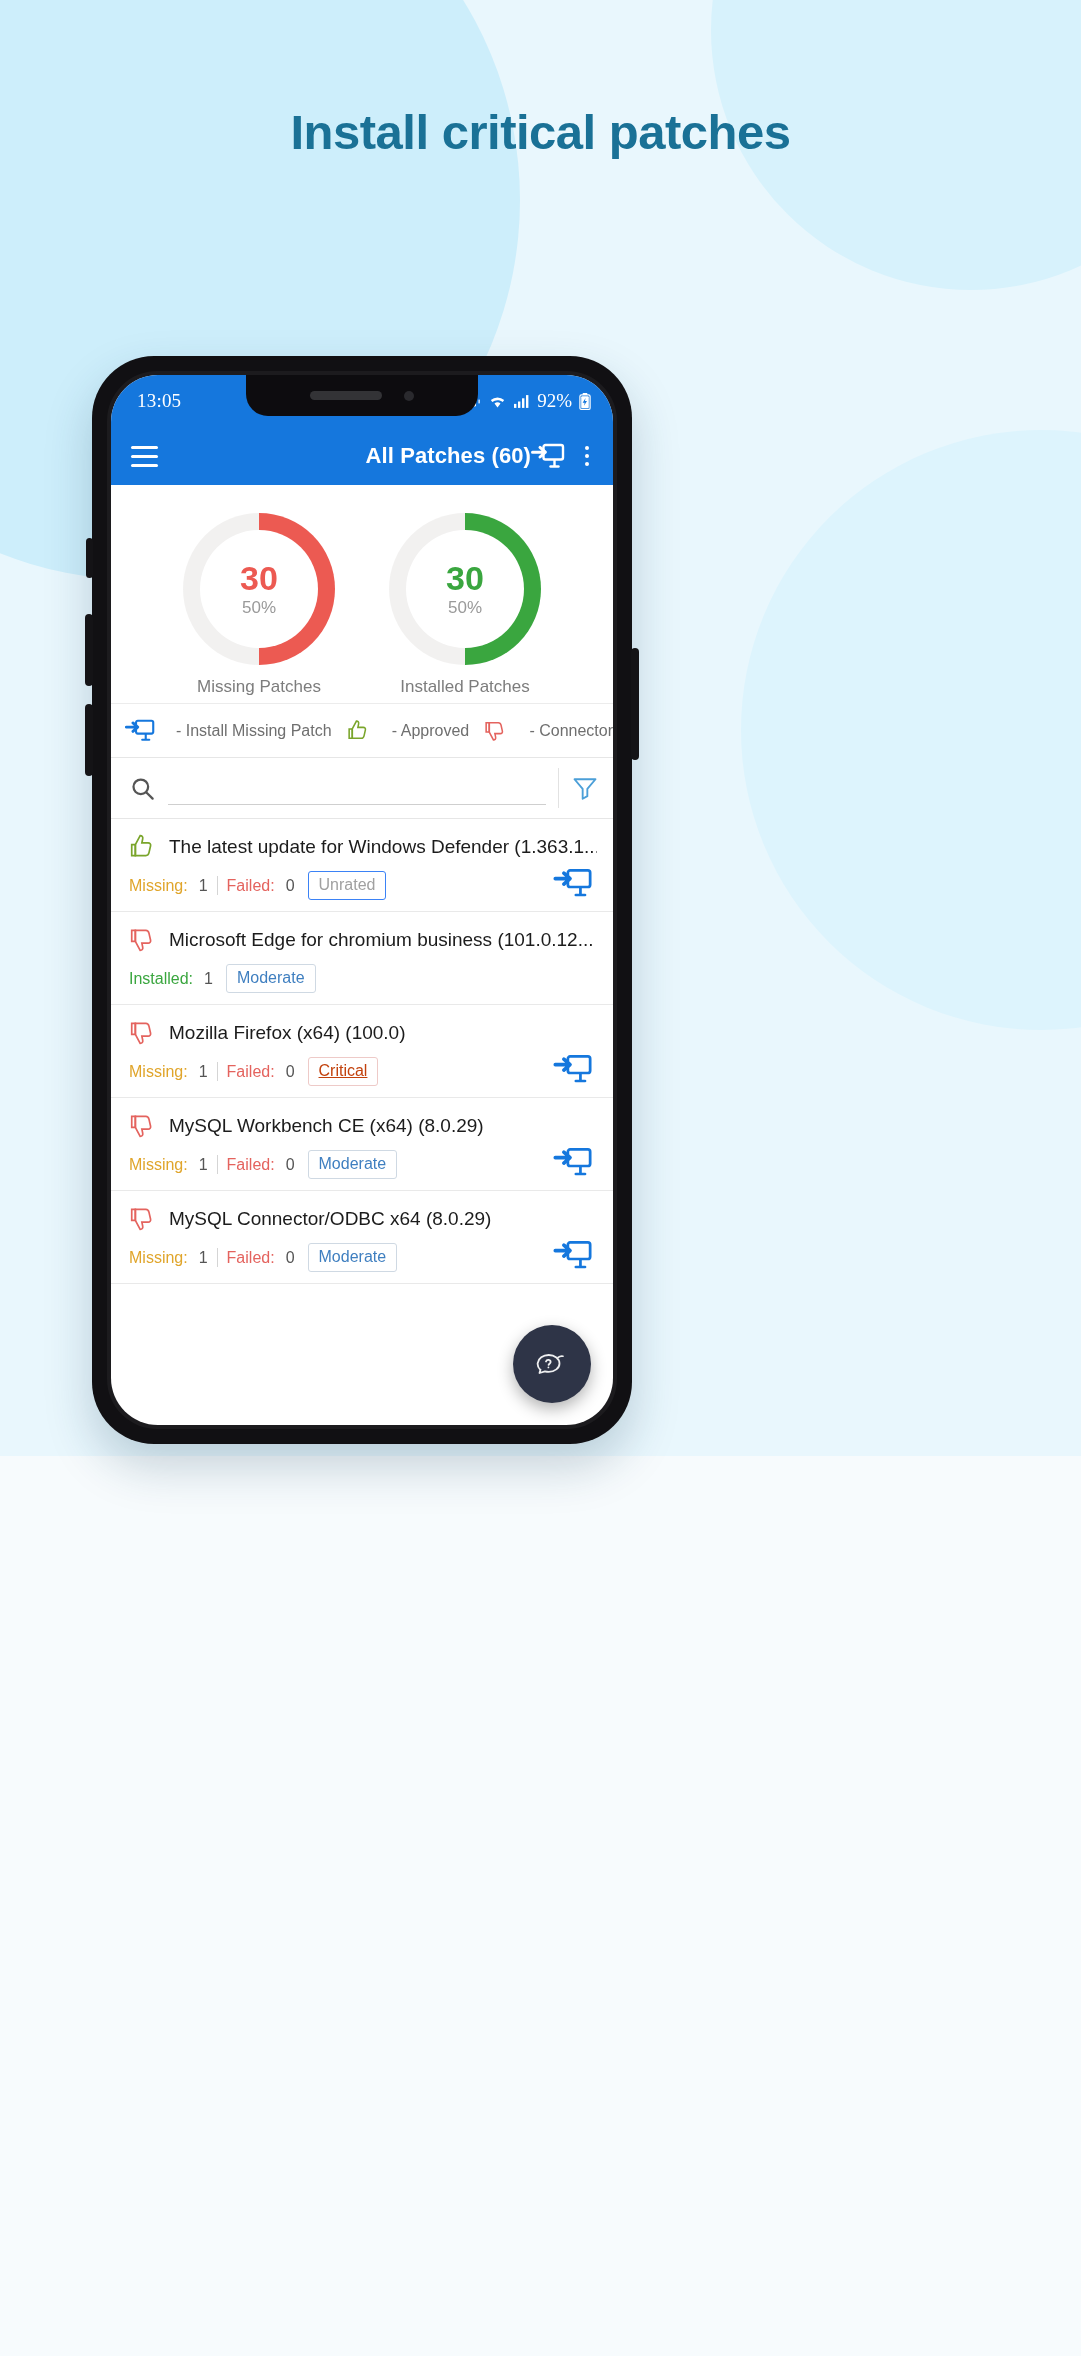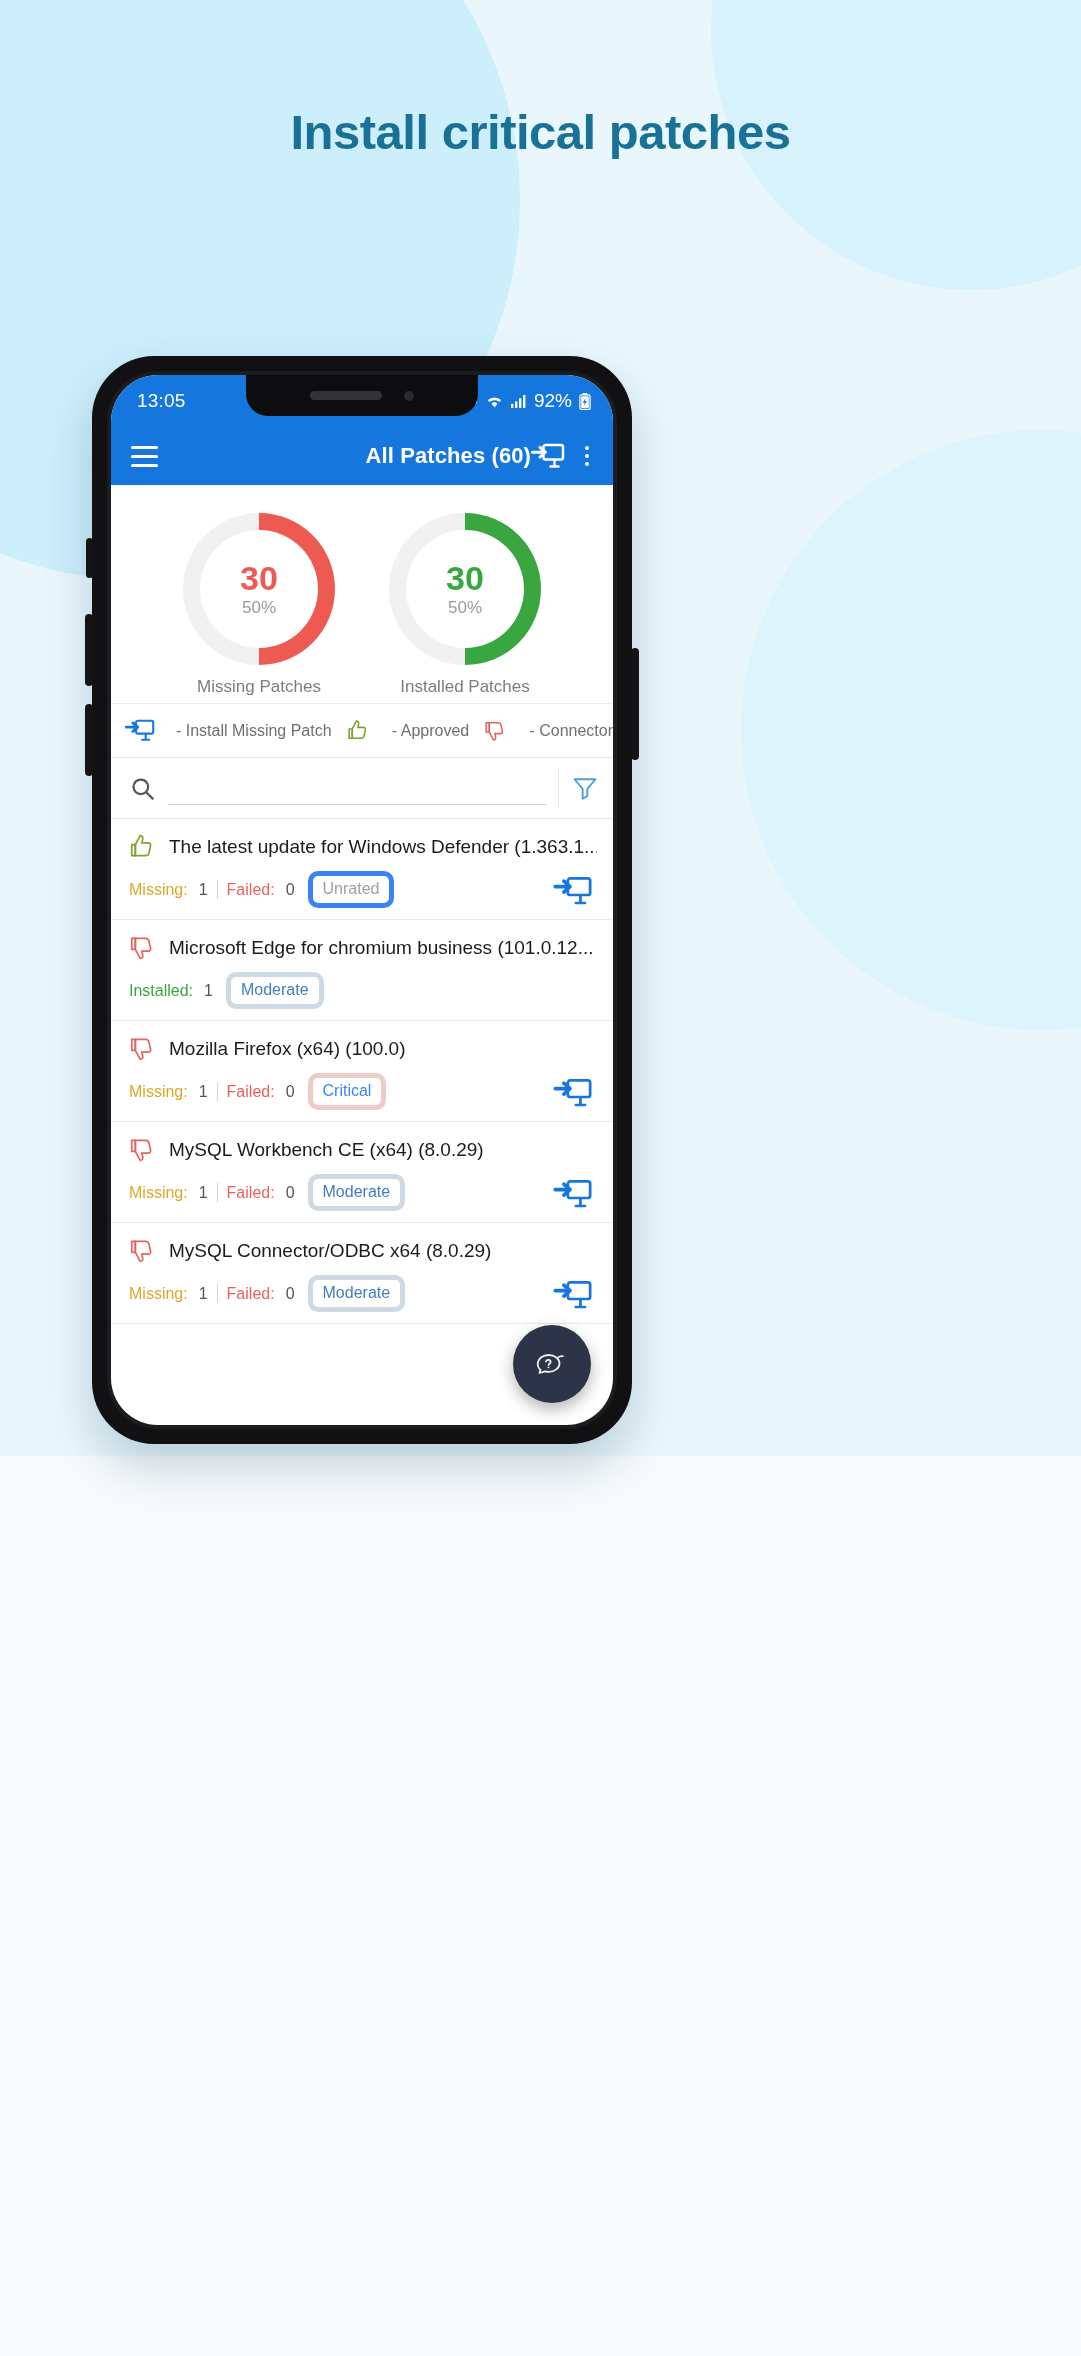--- a/index.html
+++ b/index.html
@@ -90,20 +90,21 @@
   .statusbar {
     position: relative;
     height: 52px;
     background: #1577dd;
     display: flex;
     align-items: center;
     justify-content: space-between;
     padding: 0 22px 0 26px;
     color: #ffffff;
     font-size: 19px;
+    font-family: Liberation Serif, serif;
   }
   .sb-time { font-size: 19px; letter-spacing: 0.2px; }
   .sb-right { display: flex; align-items: center; gap: 7px; }
   .sb-pct { font-size: 19px; font-weight: 500; }
 
   .notch {
     position: absolute;
     left: 50%; transform: translateX(-50%);
     top: 0;
     width: 232px; height: 41px;
@@ -220,29 +221,29 @@
     display: flex; align-items: center; gap: 9px;
     font-size: 16px;
     padding-left: 2px;
   }
   .m-missing { color: #e0a52b; }
   .m-installed { color: #3aa63f; }
   .m-count { color: #555; margin-left: 2px; }
   .m-divider { width: 1px; height: 19px; background: #d5d5d5; }
   .m-failed { color: #e4635e; }
   .chip {
-    border: 5px solid #3b82f6;
-    border-radius: 10px;
+    border: 1px solid #3b82f6;
+    border-radius: 3px;
     padding: 4px 10px 5px 10px;
     font-size: 16px;
     margin-left: 4px;
   }
   .chip-unrated { color: #a0a0a0; }
   .chip-moderate { color: #3f7fc0; border-color: #cfd9e3; }
-  .chip-critical { color: #3b82f6; border-color: #eecac8; }
+  .chip-critical { color: #c2410c; border-color: #eecac8; text-decoration: underline; }
   .install-icon { position: absolute; right: 20px; bottom: 8px; }
 
   
   .fab {
     position: absolute;
     right: 22px; bottom: 22px;
     width: 78px; height: 78px;
     border-radius: 50%;
     background: #2e3447;
     display: flex; align-items: center; justify-content: center;

